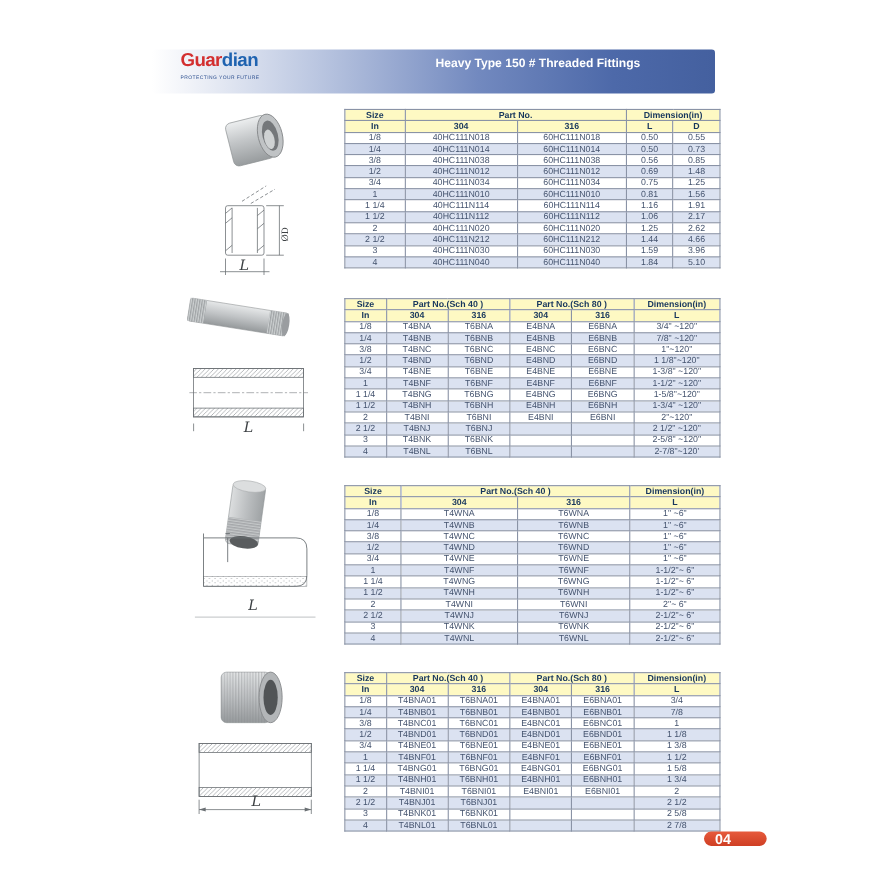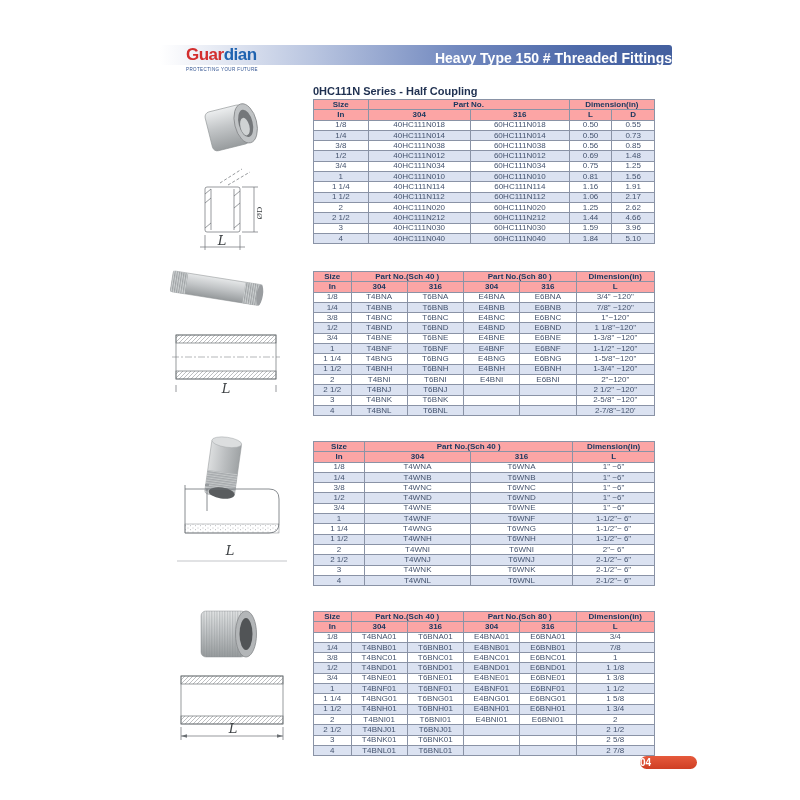--- a/index.html
+++ b/index.html
@@ -1,75 +1,74 @@
 <!DOCTYPE html>
 <html><head>
 <meta charset="utf-8">
 <style>
   html,body{margin:0;padding:0;background:#fff;}
   #page{position:relative;width:800px;height:800px;background:#fff;overflow:hidden;
         font-family:"Liberation Sans",sans-serif;}
 
   
-  .banner{position:absolute;left:160px;top:45px;width:512px;height:20px;border-radius:3px;
+  .banner{position:absolute;left:138px;top:45px;width:512px;height:40px;border-radius:3px;
           background:linear-gradient(90deg,#ffffff 0%,#f2f4f9 6%,#b9c5e0 30%,#7289bf 58%,#4d69a9 82%,#44609f 100%);}
   .logo{position:absolute;left:26px;top:1px;line-height:17px;}
   .logo .lg{font-size:17px;font-weight:bold;letter-spacing:-0.5px;}
   .lg-red{color:#d32f2f;}
   .lg-blue{color:#1f63b0;}
   .tagline{font-size:4.5px;color:#2c4f8f;letter-spacing:0.4px;text-align:right;margin-top:-2px;}
   .banner-title{position:absolute;left:190px;top:0;width:322px;height:26px;line-height:26px;
-                text-align:right;color:#ffffff;font-weight:bold;font-size:14px;}
+                text-align:center;color:#ffffff;font-weight:bold;font-size:11px;}
 
   
   .sec-title{position:absolute;left:313px;width:342px;font-size:11px;font-weight:bold;color:#1f3050;}
   .t1{top:85px}.t2{top:257px}.t3{top:427px}.t4{top:597px}
 
   
   table.data{position:absolute;left:313px;width:342px;border-collapse:collapse;table-layout:fixed;}
   .p1{top:99px}.p2{top:271px}.p3{top:441px}.p4{top:611px}
   .data th,.data td{border:1px solid #8a93a6;font-size:8px;text-align:center;height:9.3px;
                     padding:0;line-height:1;overflow:hidden;white-space:nowrap;}
-  .data th{background:#fca5a5;color:#17365d;font-weight:bold;}
+  .data th{background:#fef9c3;color:#17365d;font-weight:bold;}
   .data td{color:#44536e;background:#ffffff;}
   .data tbody tr:nth-child(even) td{background:#dbe2f1;}
 
   
   .fig{position:absolute;}
   .f1p{left:200px;top:93px;width:70px;height:70px;}
   .f1d{left:192px;top:167px;width:85px;height:85px;}
   .f2p{left:168px;top:264px;width:100px;height:52px;}
   .f2d{left:172px;top:330px;width:110px;height:66px;}
   .f3p{left:192px;top:430px;width:62px;height:78px;}
   .f3d{left:177px;top:483px;width:110px;height:85px;}
   .f4p{left:193px;top:602px;width:72px;height:66px;}
   .f4d{left:175px;top:670px;width:115px;height:75px;}
   .fig svg{width:100%;height:100%;display:block;}
   .dimL{font-family:"DejaVu Serif",serif;font-style:italic;font-size:13px;fill:#3c4043;}
   .dimS{font-family:"DejaVu Serif",serif;font-size:8px;fill:#3c4043;}
 
   
   .page-badge{position:absolute;left:640px;top:756px;width:57px;height:13px;border-radius:7px;
-              background:linear-gradient(180deg,#e65a3c,#cf3f24);color:#fff;font-size:10px;
-              line-height:13px;box-sizing:border-box;font-weight:bold;}
+              background:linear-gradient(180deg,#e65a3c,#cf3f24);color:#fff;font-size:13px;
+              line-height:13px;padding-left:10px;box-sizing:border-box;font-weight:bold;}
 </style>
 </head>
 <body>
 
 <div id="page">
 
   <div class="banner">
     <div class="logo">
       <span class="lg lg-red">Guar</span><span class="lg lg-blue">dian</span>
       <div class="tagline">PROTECTING YOUR FUTURE</div>
     </div>
     <div class="banner-title">Heavy Type 150 # Threaded Fittings</div>
   </div>
 
-  <div class="sec-title t1">0HC111N Series - Half Coupling</div>
 
   <table class="data p1">
       <colgroup>
         <col style="width: 16%;">
         <col style="width: 30%;">
         <col style="width: 29%;">
         <col style="width: 12.5%;">
         <col style="width: 12.5%;">
       </colgroup>
       <thead>

